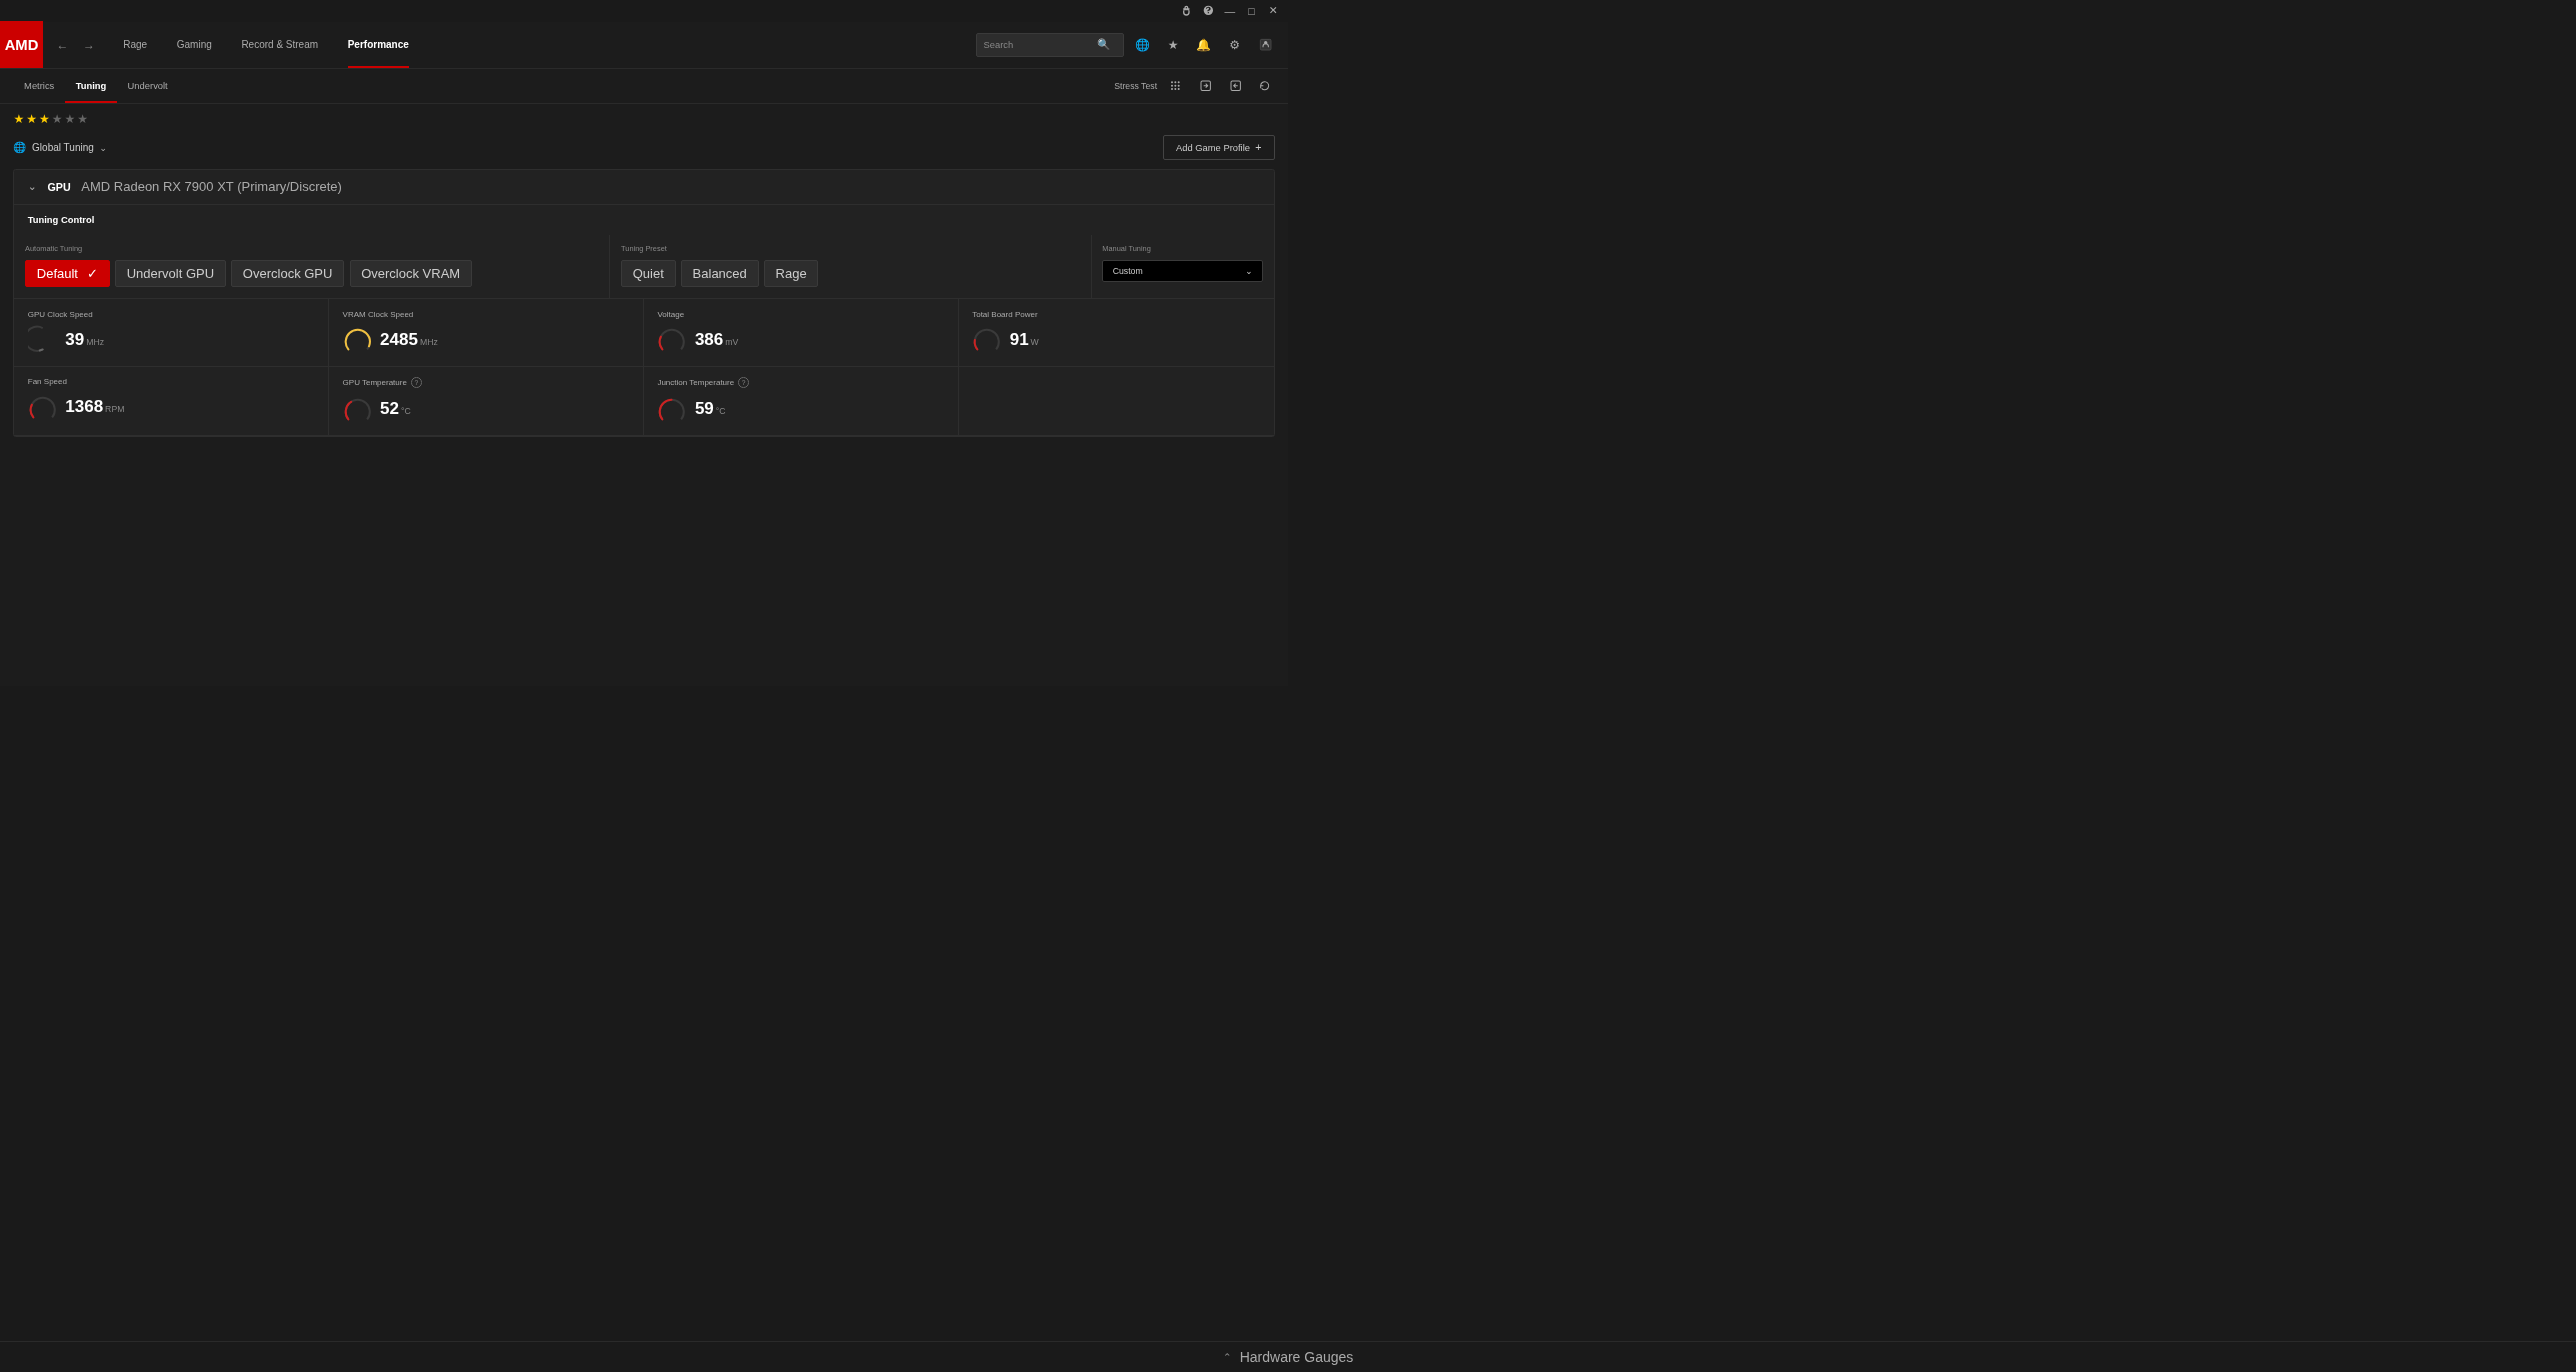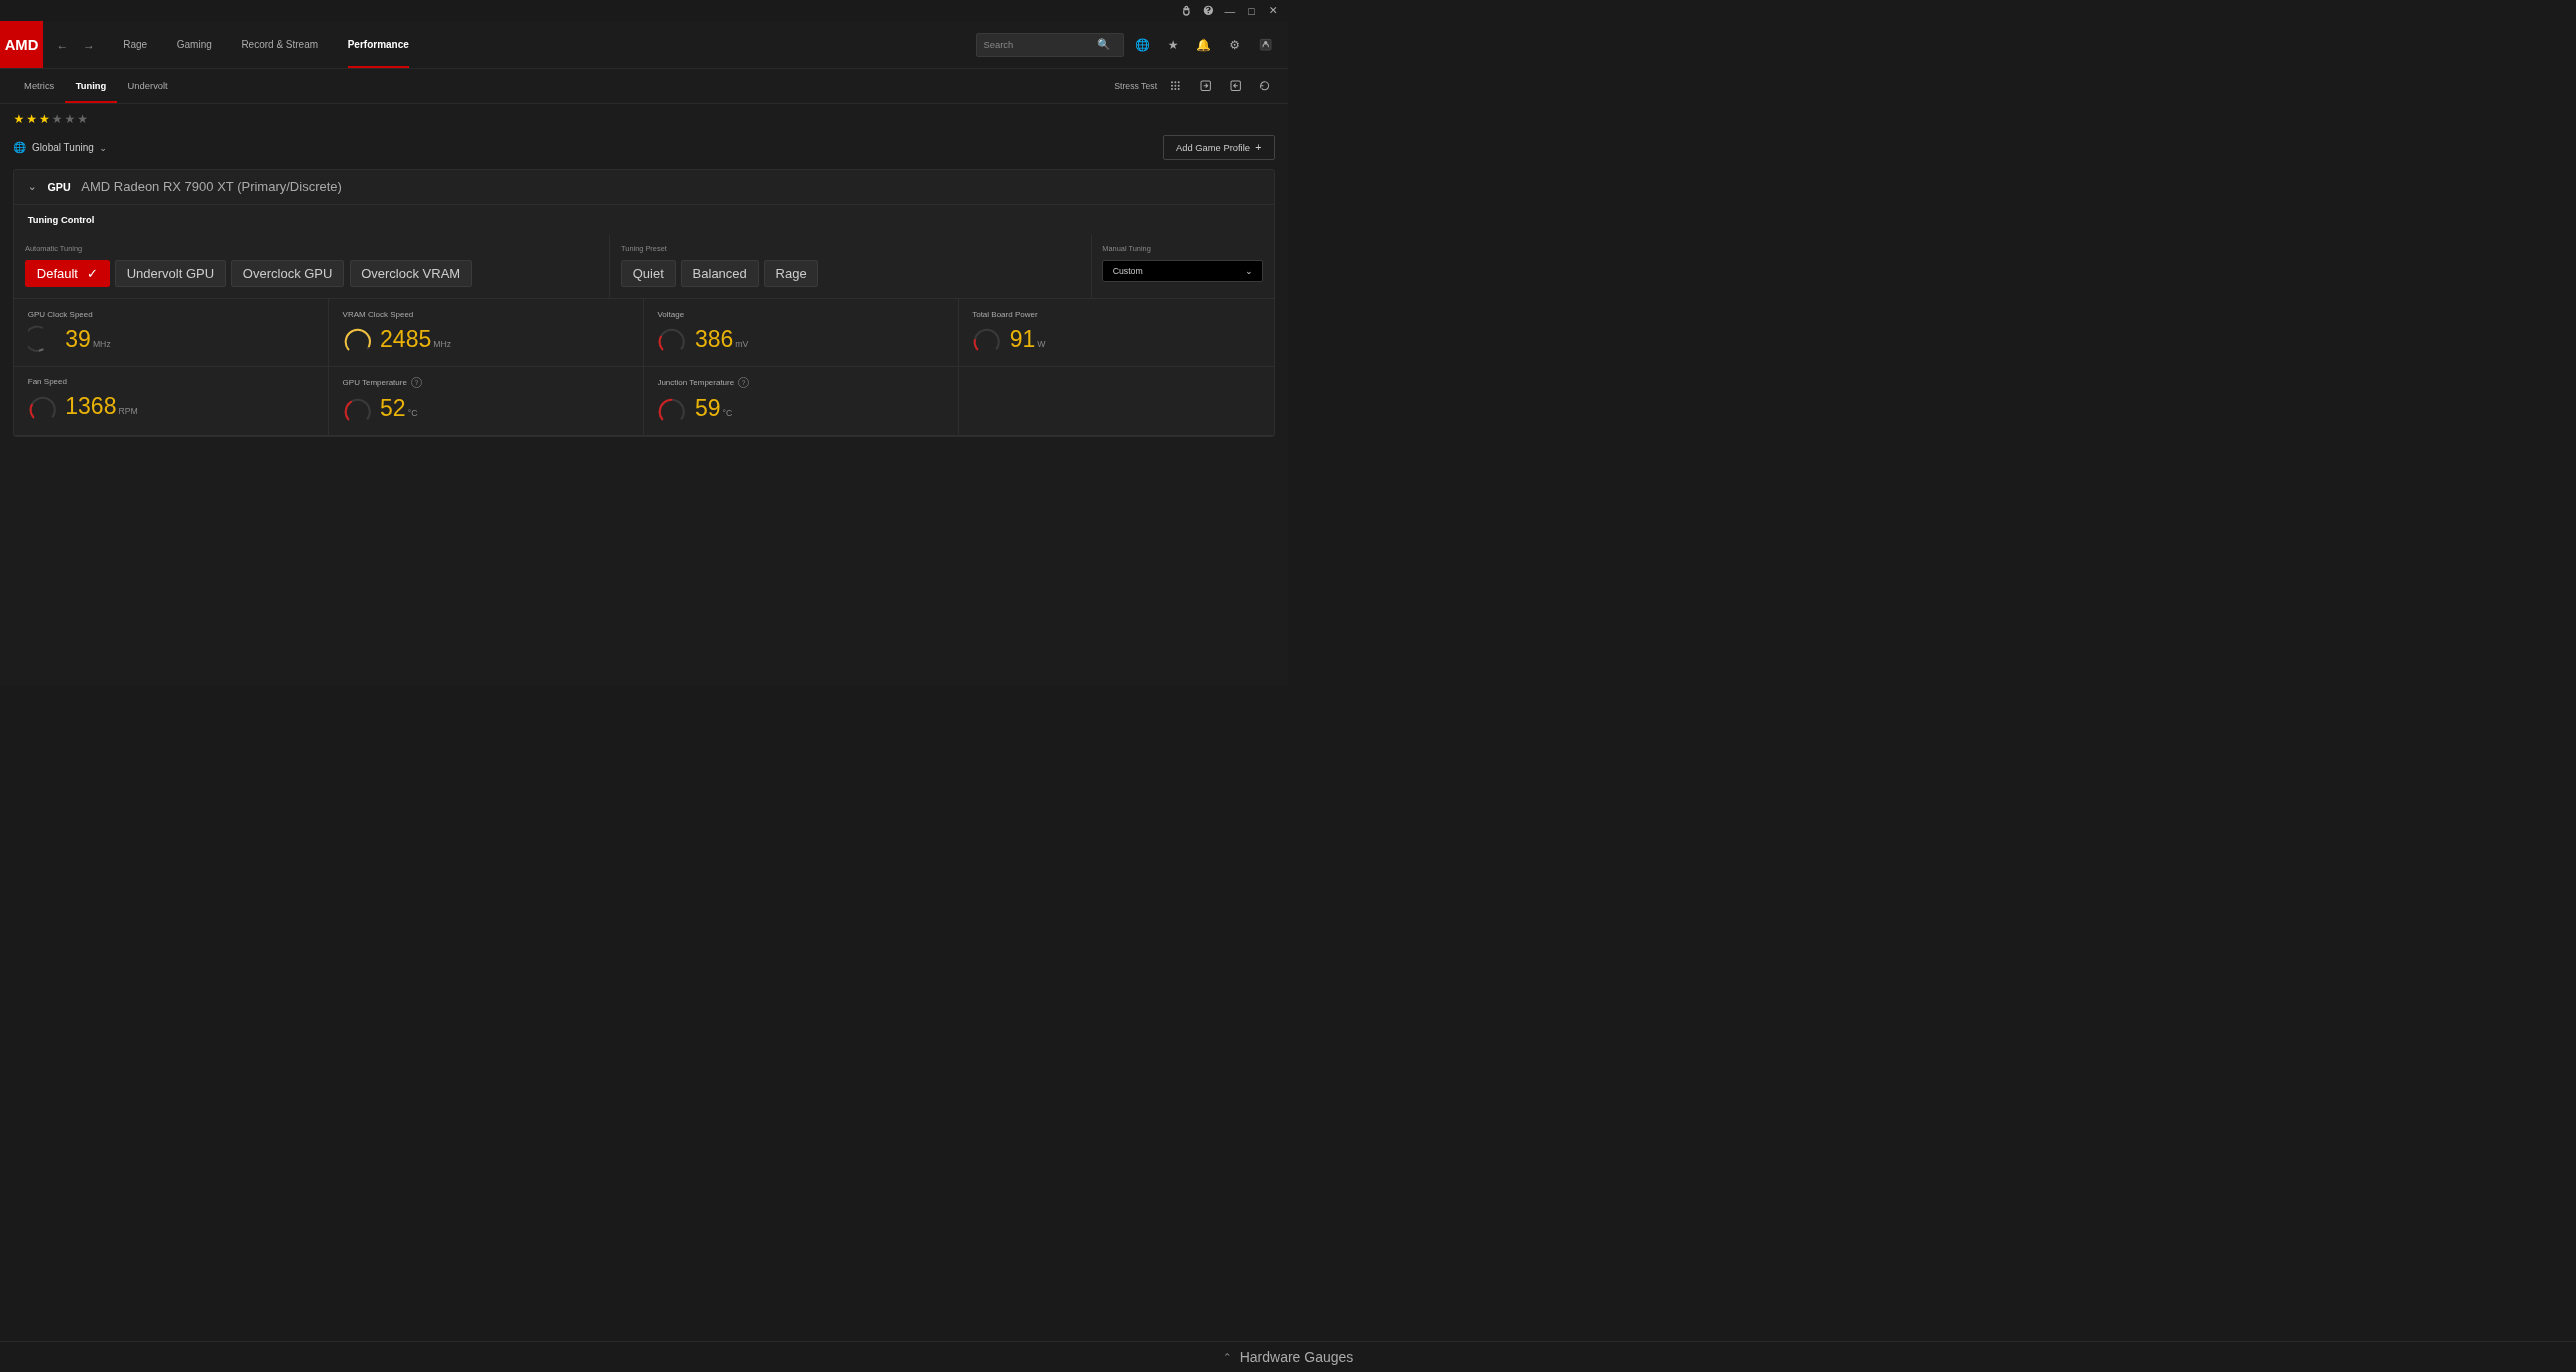--- a/index.html
+++ b/index.html
@@ -391,23 +391,23 @@
       width: 29.5px;
       height: 29.5px;
       position: relative;
       flex-shrink: 0;
     }
     .gauge-circle svg {
       width: 29.5px;
       height: 29.5px;
     }
     .metric-number {
-      font-size: 23px;
-      font-weight: 400;
-      color: #eab308;
+      font-size: 17px;
+      font-weight: 700;
+      color: #ffffff;
       line-height: 1;
     }
     .metric-unit {
       font-size: 8.7px;
       color: #888;
       margin-left: 2px;
     }
 
     
     .metrics-grid-bottom {

